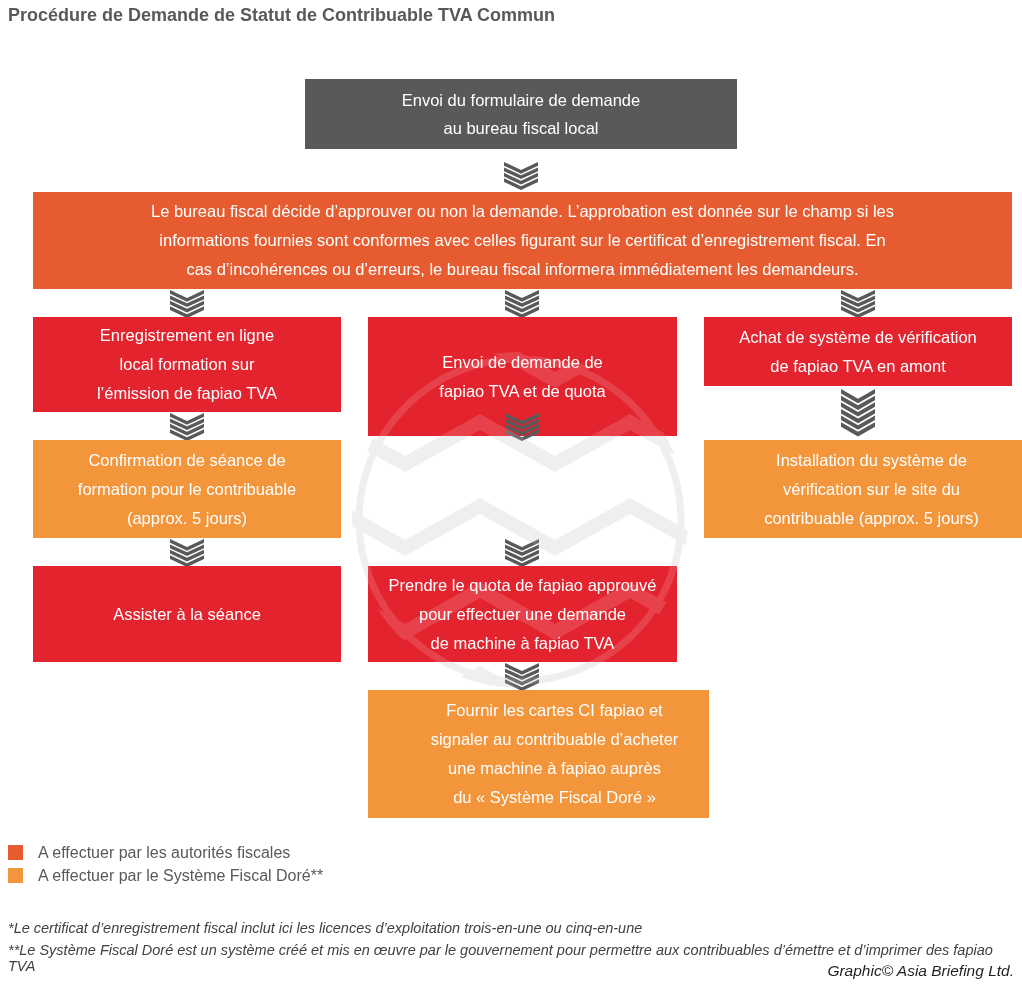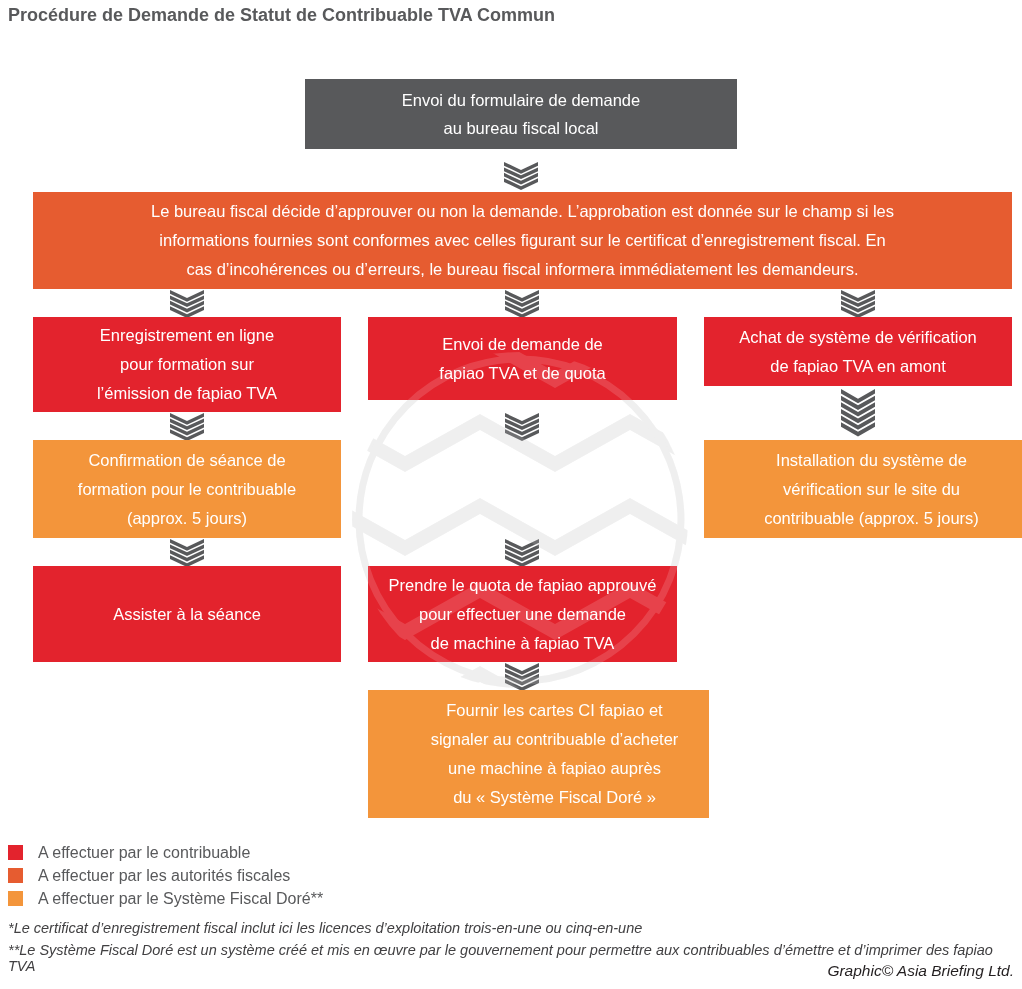--- a/index.html
+++ b/index.html
@@ -93,23 +93,23 @@
       <use href="#arrow4"></use>
     </svg>
   <svg class="arrow" style="left:503px;top:290px;" width="38" height="28" viewBox="0 0 38 30" preserveAspectRatio="none">
       <use href="#arrow4"></use>
     </svg>
   <svg class="arrow" style="left:839px;top:290px;" width="38" height="28" viewBox="0 0 38 30" preserveAspectRatio="none">
       <use href="#arrow4"></use>
     </svg>
 
   <div class="box red" style="left:33px;top:317px;width:308px;height:95px;">Enregistrement en ligne
-pour formation sur
+local formation sur
 l’émission de fapiao TVA</div>
-  <div class="box red" style="left:368px;top:317px;width:309px;height:83px;">Envoi de demande de
+  <div class="box red" style="left:368px;top:317px;width:309px;height:119px;">Envoi de demande de
 fapiao TVA et de quota</div>
   <div class="box red" style="left:704px;top:317px;width:308px;height:69px;">Achat de système de vérification
 de fapiao TVA en amont</div>
 
   <svg class="arrow" style="left:168px;top:413px;" width="38" height="28" viewBox="0 0 38 30" preserveAspectRatio="none">
       <use href="#arrow4"></use>
     </svg>
   <svg class="arrow" style="left:503px;top:413px;" width="38" height="28" viewBox="0 0 38 30" preserveAspectRatio="none">
       <use href="#arrow4"></use>
     </svg>
@@ -150,24 +150,20 @@
       <pattern id="wmB" width="150" height="84" patternUnits="userSpaceOnUse">
         <path d="M0 0 L75 42 L150 0 L150 16 L75 58 L0 16 Z" fill="currentColor"></path>
       </pattern>
     </defs>
     <circle cx="190" cy="190" r="168" fill="url(#wmB)"></circle>
     <circle cx="190" cy="190" r="161" fill="none" stroke="currentColor" stroke-width="7"></circle>
   </svg>
 
   <div class="legend">
     <div class="legend-row">
-      <span class="legend-swatch red"></span>
-      <span class="legend-label">A effectuer par le contribuable</span>
-    </div>
-    <div class="legend-row">
       <span class="legend-swatch orange-red"></span>
       <span class="legend-label">A effectuer par les autorités fiscales</span>
     </div>
     <div class="legend-row">
       <span class="legend-swatch orange"></span>
       <span class="legend-label">A effectuer par le Système Fiscal Doré**</span>
     </div>
   </div>
 
   <div class="footnote" style="top:920px;">*Le certificat d’enregistrement fiscal inclut ici les licences d’exploitation trois-en-une ou cinq-en-une</div>

